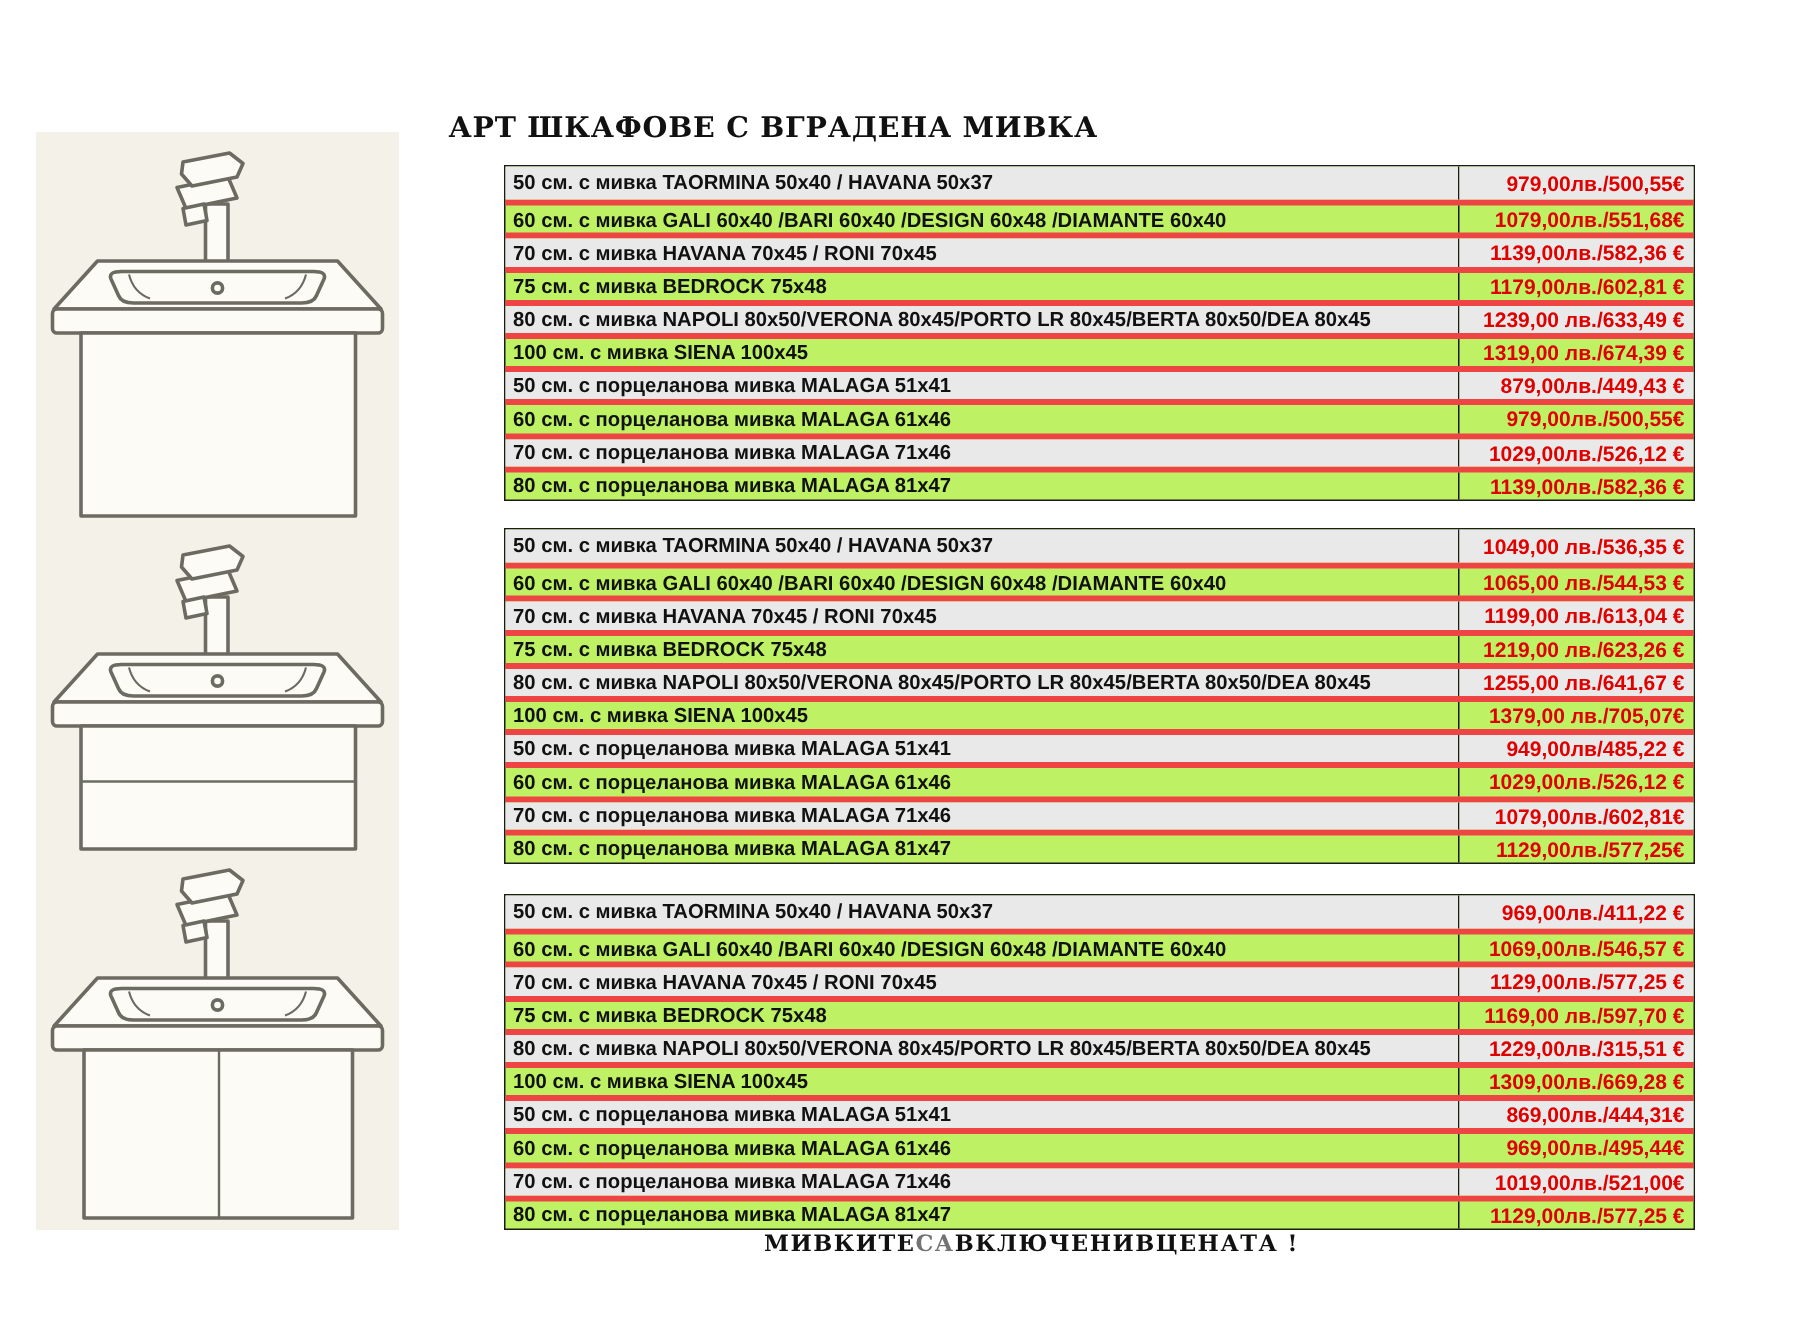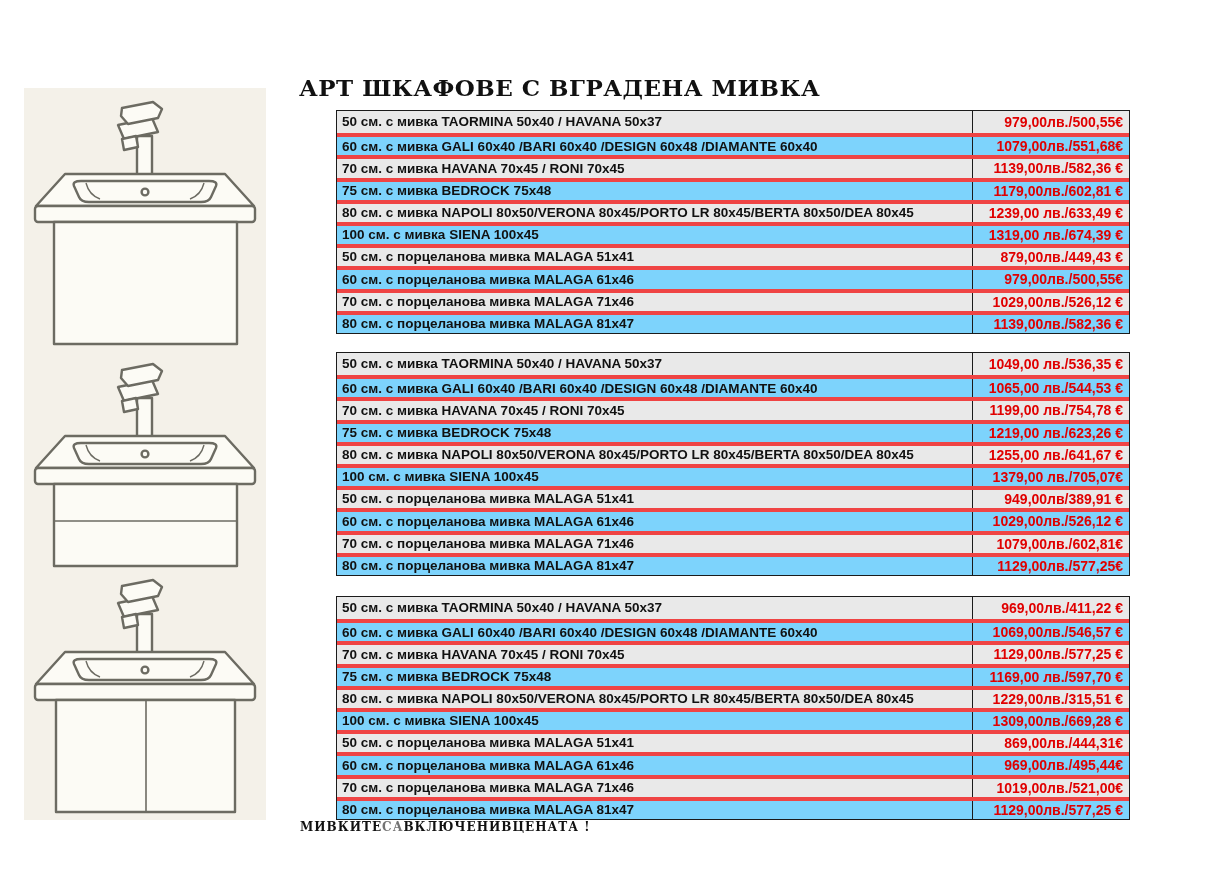--- a/index.html
+++ b/index.html
@@ -4,34 +4,34 @@
 <style>
   html,body{margin:0;padding:0;background:#ffffff;}
   .page{
     position:relative;width:1205px;height:887px;background:#ffffff;
     font-family:"Liberation Sans",sans-serif;overflow:hidden;
   }
   
   .title{
     position:absolute;left:299px;top:74px;margin:0;
     font-family:"DejaVu Serif",serif;font-weight:bold;
-    font-size:23px;letter-spacing:.5px;color:#111;white-space:nowrap;
+    font-size:19px;letter-spacing:.5px;color:#111;white-space:nowrap;
   }
   
   .art-strip{
     position:absolute;left:24px;top:88px;width:242px;height:732px;
     background:#f4f1e9;
   }
   .cab{position:absolute;left:1px;}
   .cab svg{display:block;}
   
   .price-table{
     position:absolute;left:336px;width:794px;
     border:1px solid #1b1b1b;box-sizing:border-box;
-    background:#7dd3fc;
+    background:#bef264;
   }
   .row{
     display:flex;height:22.2px;box-sizing:border-box;
     border-top:4px solid #ef4444;
   }
   .row:first-child{border-top:none;}
   .row:nth-child(odd) .cell{background:#e9e9e9;}
   .cell{
     box-sizing:border-box;display:flex;align-items:center;
     font-weight:bold;font-size:13.5px;line-height:1;
@@ -41,22 +41,22 @@
     width:636px;border-right:1px solid #1b1b1b;
     padding-left:5px;color:#111;
   }
   .cell.price{
     flex:1;justify-content:flex-end;padding-right:6px;
     color:#e00000;font-size:14px;text-align:center;
   }
   
   .footer{
     position:absolute;left:300px;top:820px;width:566px;
-    display:flex;justify-content:flex-start;align-items:baseline;
-    font-family:"DejaVu Serif",serif;font-weight:bold;font-size:12px;
+    display:flex;justify-content:flex-end;align-items:baseline;
+    font-family:"DejaVu Serif",serif;font-weight:bold;font-size:15px;
     letter-spacing:1px;color:#111;white-space:nowrap;
   }
   .footer .hl{color:#737373;}
 </style>
 </head>
 <body>
 
 <div class="page">
 
   <h1 class="title">АРТ ШКАФОВЕ С ВГРАДЕНА МИВКА</h1>
@@ -166,37 +166,37 @@
       <div class="row">
         <div class="cell label">50 см. с мивка TAORMINA 50x40 / HAVANA 50x37</div>
         <div class="cell price">1049,00 лв./536,35 €</div>
       </div>
       <div class="row">
         <div class="cell label">60 см. с мивка GALI 60x40 /BARI 60x40 /DESIGN 60x48 /DIAMANTE 60x40</div>
         <div class="cell price">1065,00 лв./544,53 €</div>
       </div>
       <div class="row">
         <div class="cell label">70 см. с мивка HAVANA 70x45 / RONI 70x45</div>
-        <div class="cell price">1199,00 лв./754,78 €</div>
+        <div class="cell price">1199,00 лв./613,04 €</div>
       </div>
       <div class="row">
         <div class="cell label">75 см. с мивка BEDROCK 75x48</div>
         <div class="cell price">1219,00 лв./623,26 €</div>
       </div>
       <div class="row">
         <div class="cell label">80 см. с мивка NAPOLI 80x50/VERONA 80x45/PORTO LR 80x45/BERTA 80x50/DEA 80x45</div>
         <div class="cell price">1255,00 лв./641,67 €</div>
       </div>
       <div class="row">
         <div class="cell label">100 см. с мивка SIENA 100x45</div>
         <div class="cell price">1379,00 лв./705,07€</div>
       </div>
       <div class="row">
         <div class="cell label">50 см. с порцеланова мивка MALAGA 51x41</div>
-        <div class="cell price">949,00лв/389,91 €</div>
+        <div class="cell price">949,00лв/485,22 €</div>
       </div>
       <div class="row">
         <div class="cell label">60 см. с порцеланова мивка MALAGA 61x46</div>
         <div class="cell price">1029,00лв./526,12 €</div>
       </div>
       <div class="row">
         <div class="cell label">70 см. с порцеланова мивка MALAGA 71x46</div>
         <div class="cell price">1079,00лв./602,81€</div>
       </div>
       <div class="row">

